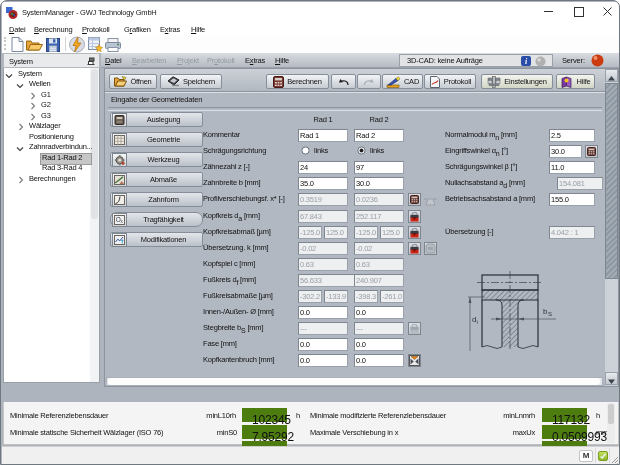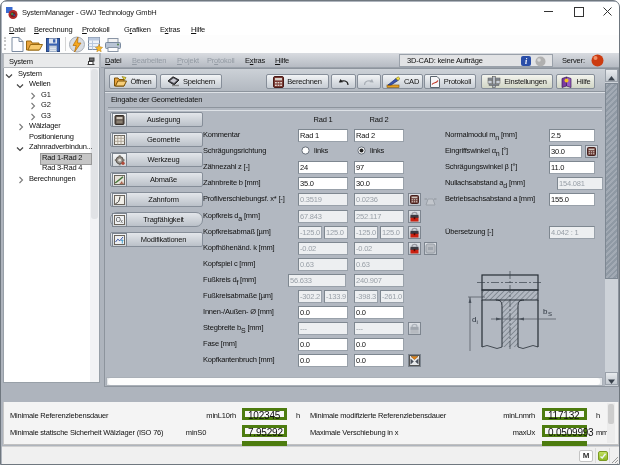--- a/index.html
+++ b/index.html
@@ -23,21 +23,21 @@
   .sbtn .tx{position:absolute;left:14px;right:0;top:2px;text-align:center;}
   .flabel{position:absolute;left:202px;font-size:7.5px;color:#111;white-space:nowrap;}
   .rlabel{position:absolute;left:444px;font-size:7.5px;color:#111;white-space:nowrap;}
   .inp{position:absolute;height:13px;background:#fff;border:1px solid;border-color:#7e8790 #99a1aa #99a1aa #7e8790;box-sizing:border-box;font-size:7.5px;color:#111;padding:0 1px;line-height:11px;white-space:nowrap;overflow:hidden;}
   .ro{background:#edeff1;color:#99a0a8;}
   sub{font-size:7px;}
   .iconbtn{position:absolute;width:13px;height:13px;border:1px solid #7d858f;background:linear-gradient(#dde0e5,#bfc5cc);box-sizing:border-box;display:flex;align-items:center;justify-content:center;overflow:hidden;}
   
   #reshead{left:2px;top:388px;width:616px;height:13px;background:#ebebeb;border:1px solid #c6c6c6;box-sizing:border-box;font-size:7.5px;color:#111;}
   #resbody{left:2px;top:401px;width:616px;height:43px;background:#f4f4f4;border-left:1px solid #c6c6c6;border-right:1px solid #c6c6c6;border-bottom:1px solid #c0c0c0;box-sizing:border-box;font-size:7.5px;color:#111;}
-  .rbox{position:absolute;height:12px;background:#f7f7f7;border:3px solid #4d7c0f;box-sizing:border-box;font-size:10px;color:#111;padding:0 3px;line-height:10px;}
+  .rbox{position:absolute;height:12px;background:#f7f7f7;border:7px solid #4d7c0f;box-sizing:border-box;font-size:12px;color:#111;padding:0 3px;line-height:10px;}
   #statusbar{left:1px;top:445px;width:618px;height:19px;background:#f0f0f0;border-top:1px solid #d0d0d0;}
 </style>
 </head>
 <body>
 <div id="win">
 
   <div class="abs" id="titlebar"></div>
   <div class="abs" style="left:5px;top:4px;width:12px;height:12px;">
     <svg width="12" height="12">
       <rect x="0" y="0" width="6.5" height="6" fill="#3a6ad0"></rect>
@@ -394,42 +394,42 @@
       <div class="inp ro" style="left:353px;top:225px;width:24px;">-125.0</div>
       <div class="inp ro" style="left:379px;top:225px;width:24px;">125.0</div>
       <div class="iconbtn" style="left:407px;top:225px;">
         <svg width="11" height="11">
           <rect x="1.5" y="5.5" width="8" height="5" fill="#cc2010"></rect>
           <rect x="1.5" y="3.8" width="8" height="3" fill="#3a3a42"></rect>
           <path d="M3.2,4 V2.9 C3.2,0.9 7.8,0.9 7.8,2.9 V4" stroke="#9a9aa2" stroke-width="1.4" fill="none"></path>
           <rect x="4.7" y="6" width="1.6" height="2.2" fill="#5a0800"></rect>
         </svg>
       </div>
-      <div class="flabel" style="top:242px;">Kopfhöhenänd. k [mm]</div>
+      <div class="flabel" style="top:242px;">Übersetzung. k [mm]</div>
       <div class="inp ro" style="left:297px;top:241px;width:50px;">-0.02</div>
       <div class="inp ro" style="left:353px;top:241px;width:50px;">-0.02</div>
       <div class="iconbtn" style="left:407px;top:241px;">
         <svg width="11" height="11">
           <rect x="1.5" y="5.5" width="8" height="5" fill="#cc2010"></rect>
           <rect x="1.5" y="3.8" width="8" height="3" fill="#3a3a42"></rect>
           <path d="M3.2,4 V2.9 C3.2,0.9 7.8,0.9 7.8,2.9 V4" stroke="#9a9aa2" stroke-width="1.4" fill="none"></path>
           <rect x="4.7" y="6" width="1.6" height="2.2" fill="#5a0800"></rect>
         </svg>
       </div>
       <div class="iconbtn" style="left:423px;top:241px;">
         <svg width="11" height="11">
           <rect x="1" y="1" width="9" height="9" rx="2" fill="#b8bcc2" stroke="#9aa0a8"></rect>
           <rect x="3" y="4" width="5" height="3" fill="#a0a6ae"></rect>
         </svg>
       </div>
       <div class="flabel" style="top:258px;">Kopfspiel c [mm]</div>
       <div class="inp ro" style="left:297px;top:257px;width:50px;">0.63</div>
       <div class="inp ro" style="left:353px;top:257px;width:50px;">0.63</div>
       <div class="flabel" style="top:274px;">Fußkreis d<sub>f</sub> [mm]</div>
-      <div class="inp ro" style="left:287px;top:273px;width:58px;">56.633</div>
+      <div class="inp ro" style="left:297px;top:273px;width:58px;">56.633</div>
       <div class="inp ro" style="left:353px;top:273px;width:50px;">240.907</div>
       <div class="flabel" style="top:290px;">Fußkreisabmaße [µm]</div>
       <div class="inp ro" style="left:297px;top:289px;width:24px;">-302.2</div>
       <div class="inp ro" style="left:323px;top:289px;width:24px;">-133.9</div>
       <div class="inp ro" style="left:353px;top:289px;width:24px;">-398.3</div>
       <div class="inp ro" style="left:379px;top:289px;width:24px;">-261.0</div>
       <div class="flabel" style="top:306px;">Innen-/Außen- Ø [mm]</div>
       <div class="inp" style="left:297px;top:305px;width:50px;">0.0</div>
       <div class="inp" style="left:353px;top:305px;width:50px;">0.0</div>
       <div class="flabel" style="top:322px;">Stegbreite b<sub>S</sub> [mm]</div>
@@ -527,21 +527,21 @@
     <span style="position:absolute;left:6px;top:9px;">Minimale Referenzlebensdauer</span>
     <span style="position:absolute;left:168px;top:9px;width:64px;text-align:right;">minL10rh</span>
     <div class="rbox" style="left:238px;top:6px;width:45px;">102345</div>
     <span style="position:absolute;left:292px;top:9px;">h</span>
     <span style="position:absolute;left:306px;top:9px;">Minimale modifizierte Referenzlebensdauer</span>
     <span style="position:absolute;left:467px;top:9px;width:64px;text-align:right;">minLnmrh</span>
     <div class="rbox" style="left:538px;top:6px;width:45px;">117132</div>
     <span style="position:absolute;left:592px;top:9px;">h</span>
 
     <span style="position:absolute;left:6px;top:26px;">Minimale statische Sicherheit Wälzlager (ISO 76)</span>
-    <span style="position:absolute;left:160px;top:26px;width:64px;text-align:center;">minS0</span>
+    <span style="position:absolute;left:169px;top:26px;width:64px;text-align:right;">minS0</span>
     <div class="rbox" style="left:238px;top:23px;width:45px;">7.95292</div>
     <span style="position:absolute;left:306px;top:26px;">Maximale Verschiebung in x</span>
     <span style="position:absolute;left:467px;top:26px;width:64px;text-align:right;">maxUx</span>
     <div class="rbox" style="left:538px;top:23px;width:45px;">0.0509993</div>
     <span style="position:absolute;left:592px;top:26px;">mm</span>
     <div class="rbox" style="left:238px;top:39px;width:45px;height:3px;"></div>
     <div class="rbox" style="left:538px;top:39px;width:45px;height:3px;"></div>
 
     <div style="position:absolute;right:3px;top:1px;width:8px;height:40px;background:#ececec;"></div>
     <div style="position:absolute;right:4px;top:2px;width:6px;height:20px;background:#cdcdcd;border-radius:2px;"></div>

